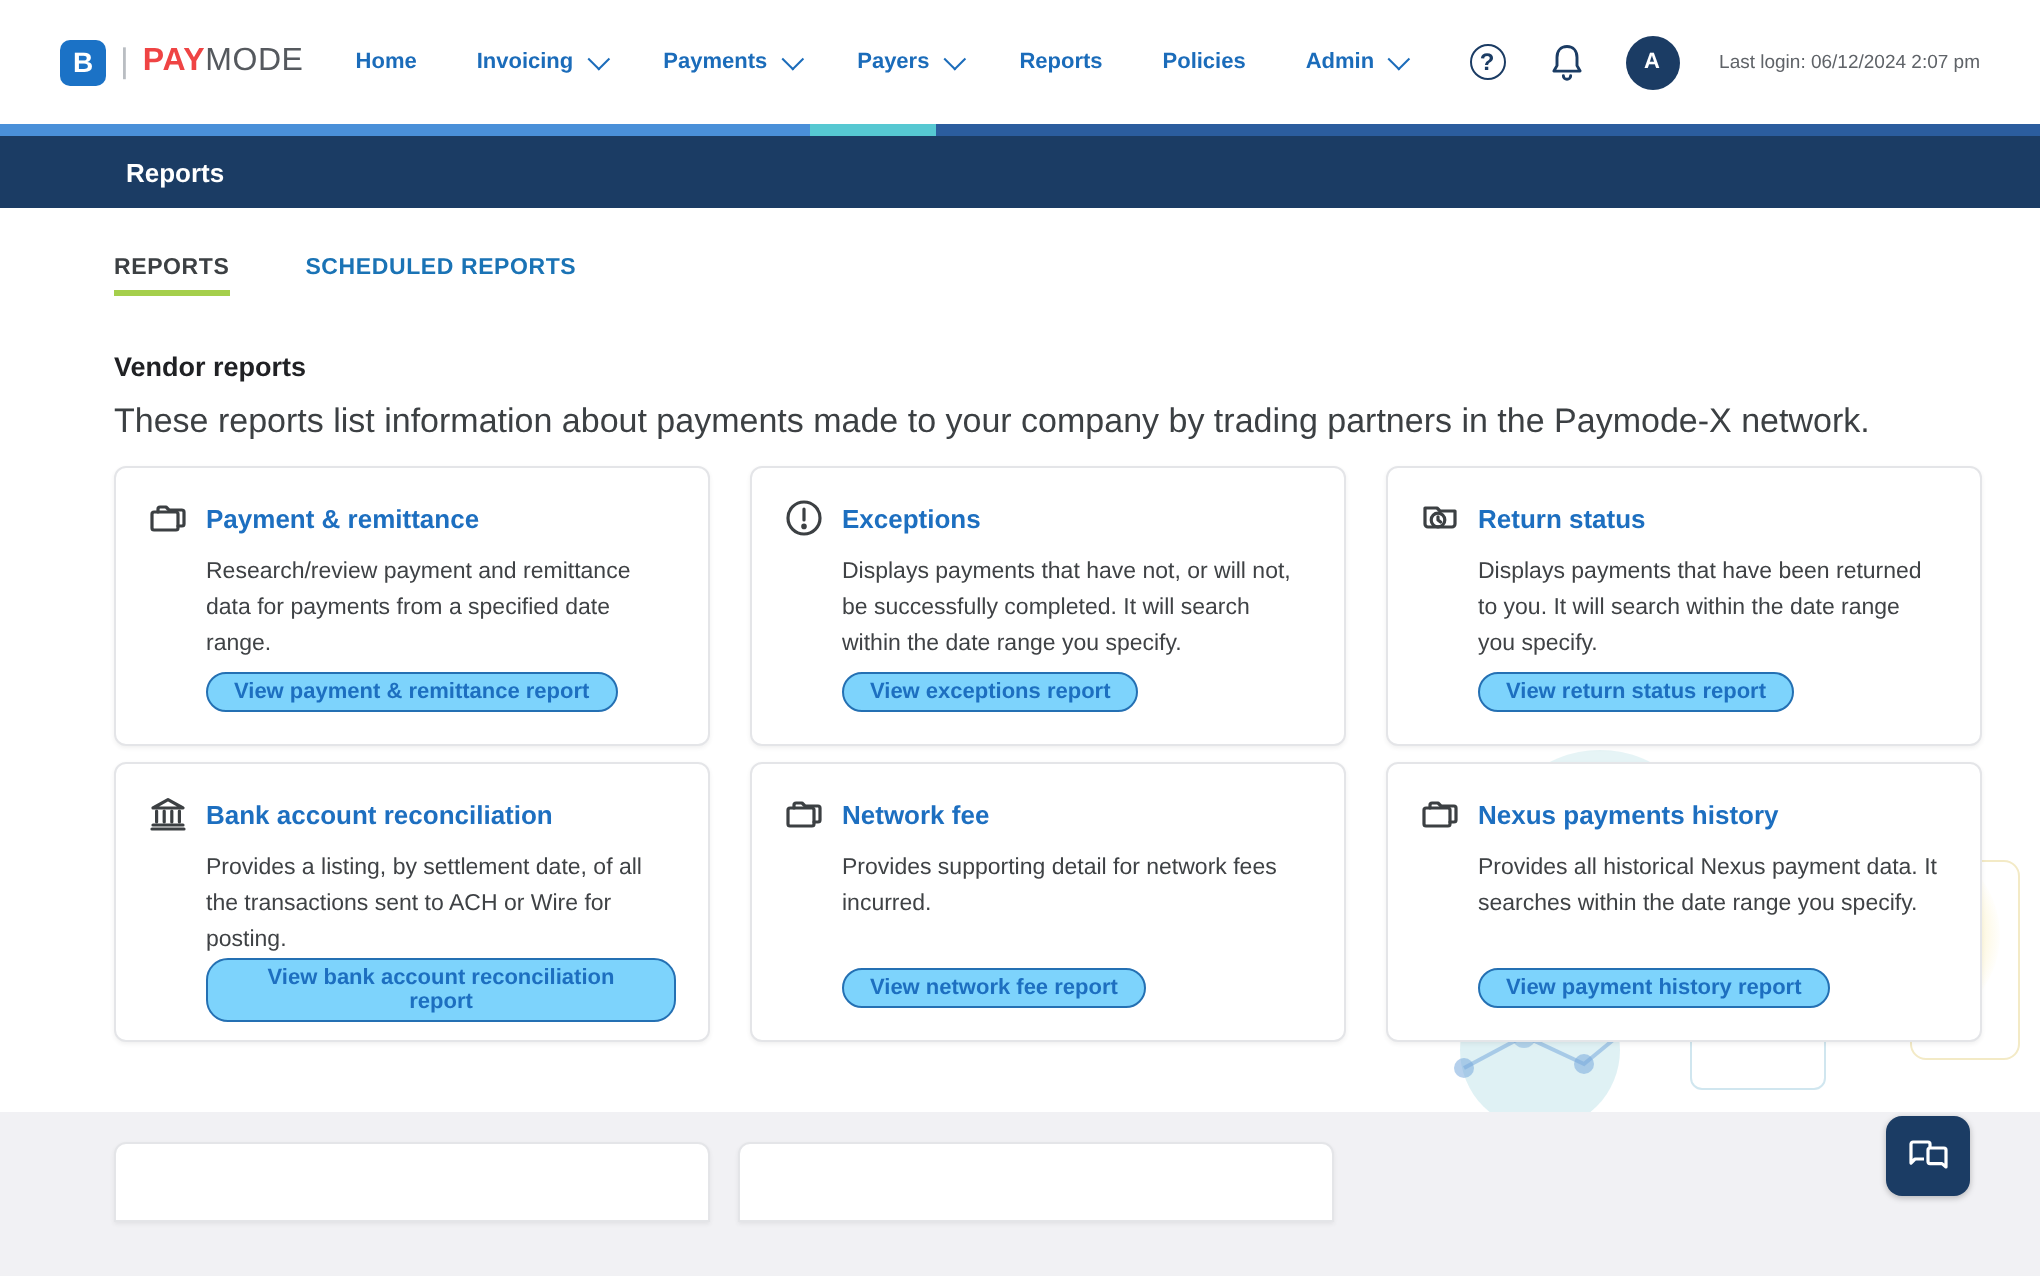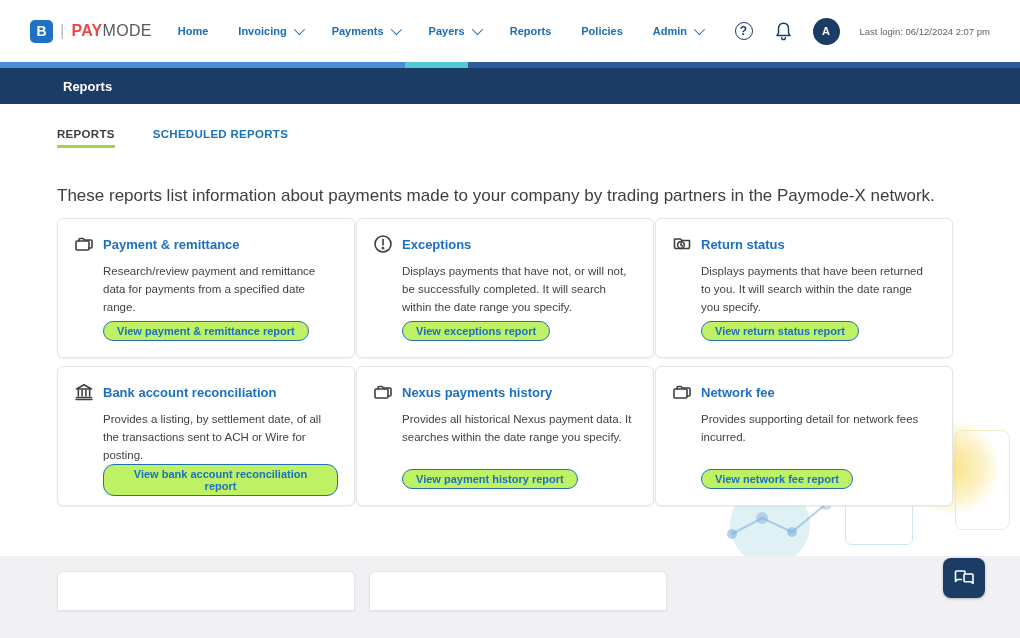--- a/index.html
+++ b/index.html
@@ -49,31 +49,31 @@
     padding-bottom:5px; }
   .tab.active { color:#3c4043; border-bottom:3px solid #a5cf4c; }
   .tab.inactive { color:#1a73b5; }
 
   
   .section-head { padding:28px 0 0 57px; }
   .section-title { font-size:13.5px; font-weight:bold; color:#202124; }
   .section-desc { font-size:17px; color:#3c4043; margin-top:10px; }
 
   .cards-grid { position:relative; z-index:1; display:grid;
-    grid-template-columns:repeat(3,298px); gap:8px 1px; margin:12px 0 0 57px; }
+    grid-template-columns:repeat(3,298px); gap:8px 20px; margin:12px 0 0 57px; }
   .card { position:relative; z-index:1; background:#fff; border:1px solid #e4e5e8;
     border-radius:6px; box-shadow:0 1px 2px rgba(60,64,67,.08); height:140px;
     padding:15px 16px 14px 16px; display:flex; flex-direction:column; }
   .card-head { display:flex; align-items:center; gap:9px; }
   .card-icon { width:20px; height:20px; flex:0 0 20px; color:#3c4043; }
   .card-icon svg { width:20px; height:20px; stroke:#3c4043; fill:none; stroke-width:1.6;
     stroke-linecap:round; stroke-linejoin:round; }
   .card-title { color:#1d6fc0; font-size:13px; font-weight:600; }
   .card-desc { margin:9px 4px 0 29px; font-size:11.5px; line-height:1.55; color:#3f4245; }
-  .card-btn { margin:auto 0 2px 29px; align-self:flex-start; background:#bef264;
+  .card-btn { margin:auto 0 2px 29px; align-self:flex-start; background:#7dd3fc;
     border:1px solid #2470b3; border-radius:11px; color:#1d6fc0; font-size:11px; font-weight:600;
     padding:3px 13px; cursor:pointer; font-family:inherit; }
 
   
   .remit-band { position:absolute; left:0; top:556px; width:1020px; height:82px;
     background:#f1f1f4; z-index:2; }
   .remit-band .section-head { padding-top:17px; }
   .remit-cards { display:flex; gap:14px; margin:15px 0 0 57px; }
   .remit-card { width:298px; height:40px; background:#fff; border:1px solid #e4e5e8;
     border-radius:6px 6px 0 0; box-shadow:0 1px 2px rgba(60,64,67,.08); }
@@ -176,20 +176,21 @@
 <div class="deco deco-outline"></div>
 <svg class="deco deco-graph" width="120" height="55">
   <polyline points="12,42 42,26 72,40 106,12" stroke="rgba(120,170,220,.55)" stroke-width="2" fill="none"></polyline>
   <circle cx="12" cy="42" r="5" fill="rgba(120,170,220,.55)"></circle>
   <circle cx="42" cy="26" r="6" fill="rgba(120,170,220,.45)"></circle>
   <circle cx="72" cy="40" r="5" fill="rgba(120,170,220,.55)"></circle>
   <circle cx="106" cy="12" r="6" fill="rgba(120,170,220,.40)"></circle>
 </svg>
 
 <div class="section-head">
+  <div class="section-title">Vendor reports</div>
   <div class="section-desc">These reports list information about payments made to your company by trading partners in the Paymode-X network.</div>
 </div>
 
 <div class="cards-grid">
 
   <div class="card">
     <div class="card-head">
       <span class="card-icon">
         <svg viewBox="0 0 20 20">
             <rect x="2" y="7" width="13" height="9" rx="1"></rect>
@@ -252,38 +253,38 @@
   </div>
 
   <div class="card">
     <div class="card-head">
       <span class="card-icon">
         <svg viewBox="0 0 20 20">
             <rect x="2" y="7" width="13" height="9" rx="1"></rect>
             <path d="M5 7 V5.5 a1 1 0 0 1 1-1 h3 l1.5 1.5 h6.5 a1 1 0 0 1 1 1 V13 a1 1 0 0 1-1 1 H15"></path>
           </svg>
       </span>
+      <span class="card-title">Network fee</span>
+    </div>
+    <div class="card-desc">Provides supporting detail for network fees incurred.</div>
+    <button class="card-btn">View network fee report</button>
+  </div>
+
+  <div class="card">
+    <div class="card-head">
+      <span class="card-icon">
+        <svg viewBox="0 0 20 20">
+            <rect x="2" y="7" width="13" height="9" rx="1"></rect>
+            <path d="M5 7 V5.5 a1 1 0 0 1 1-1 h3 l1.5 1.5 h6.5 a1 1 0 0 1 1 1 V13 a1 1 0 0 1-1 1 H15"></path>
+          </svg>
+      </span>
       <span class="card-title">Nexus payments history</span>
     </div>
     <div class="card-desc">Provides all historical Nexus payment data. It searches within the date range you specify.</div>
     <button class="card-btn">View payment history report</button>
-  </div>
-
-  <div class="card">
-    <div class="card-head">
-      <span class="card-icon">
-        <svg viewBox="0 0 20 20">
-            <rect x="2" y="7" width="13" height="9" rx="1"></rect>
-            <path d="M5 7 V5.5 a1 1 0 0 1 1-1 h3 l1.5 1.5 h6.5 a1 1 0 0 1 1 1 V13 a1 1 0 0 1-1 1 H15"></path>
-          </svg>
-      </span>
-      <span class="card-title">Network fee</span>
-    </div>
-    <div class="card-desc">Provides supporting detail for network fees incurred.</div>
-    <button class="card-btn">View network fee report</button>
   </div>
 
 </div>
 
 <div class="remit-band">
   <div class="remit-cards">
     <div class="remit-card"></div>
     <div class="remit-card"></div>
   </div>
 </div>

